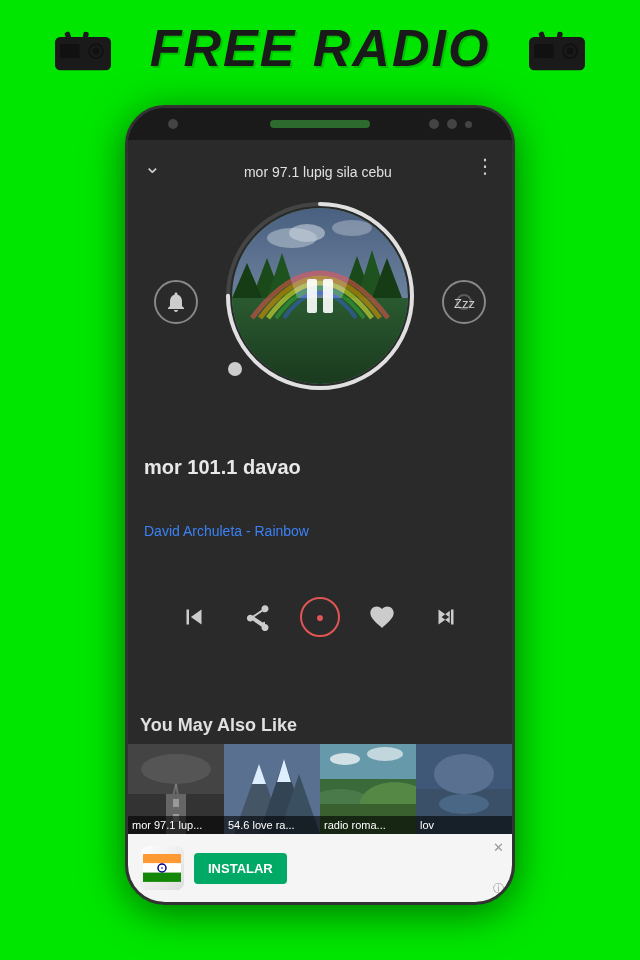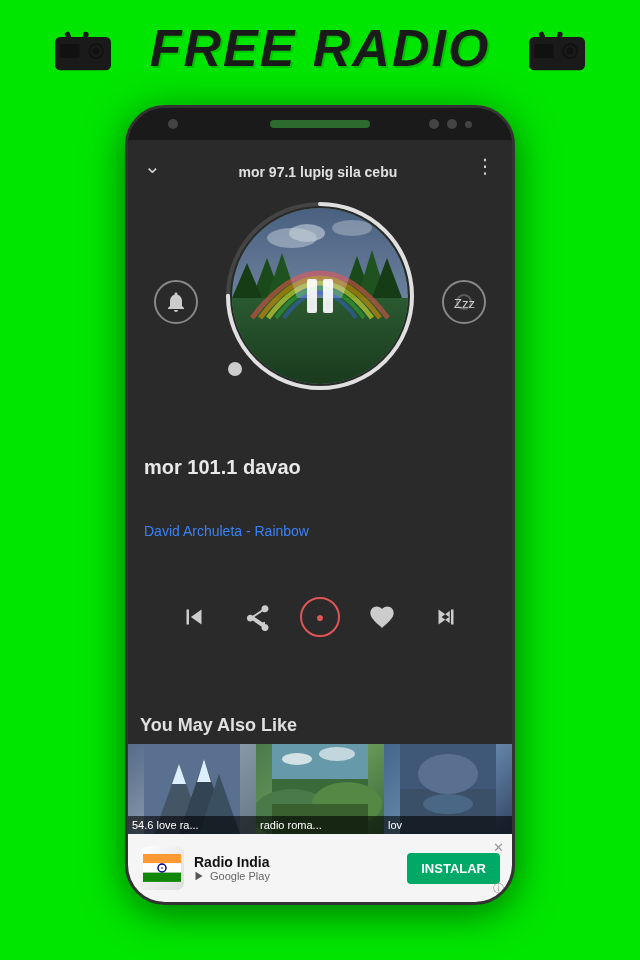--- a/index.html
+++ b/index.html
@@ -111,21 +111,21 @@
       background: #2a2a2a;
     }
     .nav-chevron {
       color: #ccc;
       font-size: 20px;
       cursor: pointer;
     }
     .nav-title {
       color: #e0e0e0;
       font-size: 14px;
-      font-weight: 700;
+      font-weight: 400;
       margin-top: 12px;
     }
     .nav-more {
       color: #ccc;
       font-size: 20px;
       cursor: pointer;
       letter-spacing: 1px;
     }
 
     
@@ -547,20 +547,37 @@
           </svg>
         </div>
       </div>
 
     </div>
 
     <div class="section-label">You May Also Like</div>
 
     <div class="thumbnails-row">
       <div class="thumb-item">
+        <div class="thumb-img thumb-bg-1">
+          <svg width="100%" height="90" viewBox="0 0 96 90">
+            <rect width="96" height="90" fill="#444"></rect>
+            <rect x="0" y="50" width="96" height="40" fill="#333"></rect>
+
+            <ellipse cx="48" cy="25" rx="35" ry="15" fill="#555"></ellipse>
+            <line x1="48" y1="40" x2="40" y2="75" stroke="#888" stroke-width="2" opacity="0.6"></line>
+            <line x1="48" y1="40" x2="55" y2="80" stroke="#888" stroke-width="2" opacity="0.6"></line>
+
+            <rect x="38" y="50" width="20" height="40" fill="#666"></rect>
+            <rect x="45" y="55" width="6" height="8" fill="#999"></rect>
+            <rect x="45" y="70" width="6" height="8" fill="#999"></rect>
+          </svg>
+        </div>
+        <div class="thumb-label">mor 97.1 lup...</div>
+      </div>
+      <div class="thumb-item">
         <div class="thumb-img thumb-bg-2">
           <svg width="100%" height="90" viewBox="0 0 96 90">
             <rect width="96" height="90" fill="#5a7090"></rect>
 
             <polygon points="10,90 35,20 60,90" fill="#445566"></polygon>
             <polygon points="35,90 60,15 85,90" fill="#334455"></polygon>
             <polygon points="55,90 75,30 96,90" fill="#3a5060"></polygon>
 
             <polygon points="35,20 28,40 42,40" fill="#ddeeff"></polygon>
             <polygon points="60,15 53,38 67,38" fill="#ddeeff"></polygon>
@@ -606,28 +623,19 @@
 
           <svg width="38" height="28" viewBox="0 0 38 28">
             <rect width="38" height="9.3" fill="#FF9933"></rect>
             <rect y="9.3" width="38" height="9.3" fill="white"></rect>
             <rect y="18.6" width="38" height="9.3" fill="#138808"></rect>
             <circle cx="19" cy="14" r="4" fill="none" stroke="#000088" stroke-width="1.5"></circle>
             <circle cx="19" cy="14" r="0.8" fill="#000088"></circle>
           </svg>
         </div>
       </div>
-      <div class="ad-text-block">
-        <span class="ad-title">Radio India</span>
-        <span class="ad-subtitle">
-          <svg width="12" height="12" viewBox="0 0 24 24">
-            <path d="M3 20.5v-17l14 8.5-14 8.5z" fill="#555"></path>
-          </svg>
-          <span>Google Play</span>
-        </span>
-      </div>
       <div class="ad-install-btn">INSTALAR</div>
       <span class="ad-close">✕</span>
       <span class="ad-info">ⓘ</span>
     </div>
 
   </div>
 </div>
 
 </body></html>

